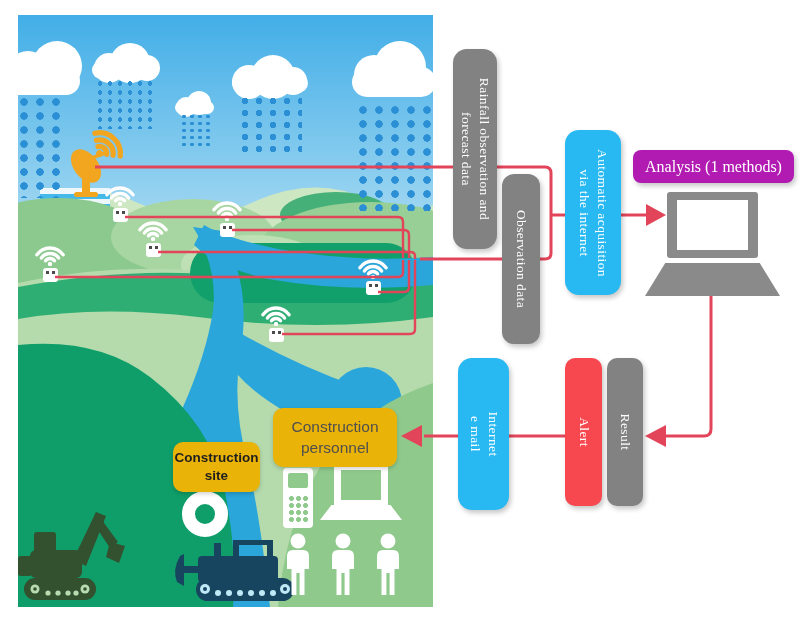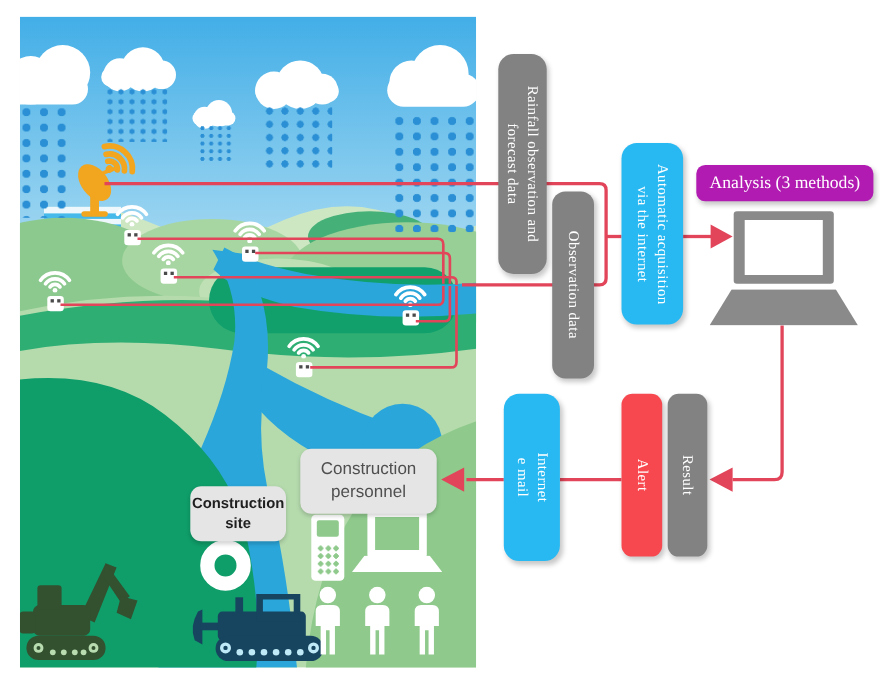--- a/index.html
+++ b/index.html
@@ -11,21 +11,21 @@
   .cloudpuff{position:absolute;background:#fff;border-radius:999px;}
   .rain{position:absolute;}
   .r-big{background-image:radial-gradient(circle,#2a8fd4 3.5px,rgba(0,0,0,0) 4px);background-size:16px 14px;}
   .r-med{background-image:radial-gradient(circle,#2a8fd4 3px,rgba(0,0,0,0) 3.4px);background-size:14px 12px;}
   .r-sml{background-image:radial-gradient(circle,#2a8fd4 2.2px,rgba(0,0,0,0) 2.5px);background-size:10px 9px;}
   .r-tny{background-image:radial-gradient(circle,#2a8fd4 1.7px,rgba(0,0,0,0) 2px);background-size:8px 7px;}
   .sensor{position:absolute;width:40px;height:46px;}
   .sensor .sbox{display:block;width:15px;height:14px;background:#fff;border-radius:3px;margin:-2px auto 0;position:relative;}
   .sensor .sbox i{position:absolute;top:3px;width:3px;height:3px;background:#4a4a4a;}
   .sensor .sbox i:first-child{left:3px;}  .sensor .sbox i:last-child{right:3px;}
-  .whitebox{position:absolute;background:#e5e5e5;border-radius:10px;display:flex;align-items:center;justify-content:center;
+  .whitebox{position:absolute;background:#eab308;border-radius:10px;display:flex;align-items:center;justify-content:center;
             text-align:center;white-space:pre-line;box-shadow:0 2px 4px rgba(0,0,0,.18);}
   #personnel-box{left:255px;top:393px;width:124px;height:59px;font-size:15.5px;color:#4f4f4f;line-height:1.35;}
   #site-box{left:155px;top:427px;width:87px;height:50px;font-size:13.5px;font-weight:bold;color:#1f1f1f;line-height:1.3;}
   .donut{position:absolute;left:164px;top:476px;width:20px;height:20px;border:13px solid #fff;border-radius:50%;}
   .phone{position:absolute;left:265px;top:453px;width:30px;height:60px;background:#fff;border-radius:4px;}
   .phone .pscreen{position:absolute;left:5px;top:5px;width:20px;height:15px;background:#8fca8c;border-radius:2px;}
   .phone .pkeys{position:absolute;left:5px;top:27px;width:21px;height:28px;
         background-image:radial-gradient(circle,#8fca8c 2.2px,rgba(0,0,0,0) 2.5px);background-size:7px 7px;}
   .wlap-screen{position:absolute;left:316px;top:448px;width:54px;height:44px;background:#8fca8c;border:7px solid #fff;border-radius:3px;box-sizing:border-box;}
   .wlap-base{position:absolute;left:302px;top:490px;width:82px;height:15px;background:#fff;
@@ -316,21 +316,21 @@
 forecast data</span>
 </div>
 <div class="vbox" id="observation-box">
   <span class="t">Observation data</span>
 </div>
 <div class="vbox" id="auto-box">
   <span class="t">Automatic acquisition
 via the internet</span>
 </div>
 <div id="analysis-box">
-  <span>Analysis (3 methods)</span>
+  <span>Analysis (1 methods)</span>
 </div>
 <div class="glaptop">
   <div class="glap-screen"></div>
     <div class="glap-inner"></div>
     <div class="glap-base"></div>
 </div>
 <div class="vbox" id="result-box">
   <span class="t">Result</span>
 </div>
 <div class="vbox" id="alert-box">

